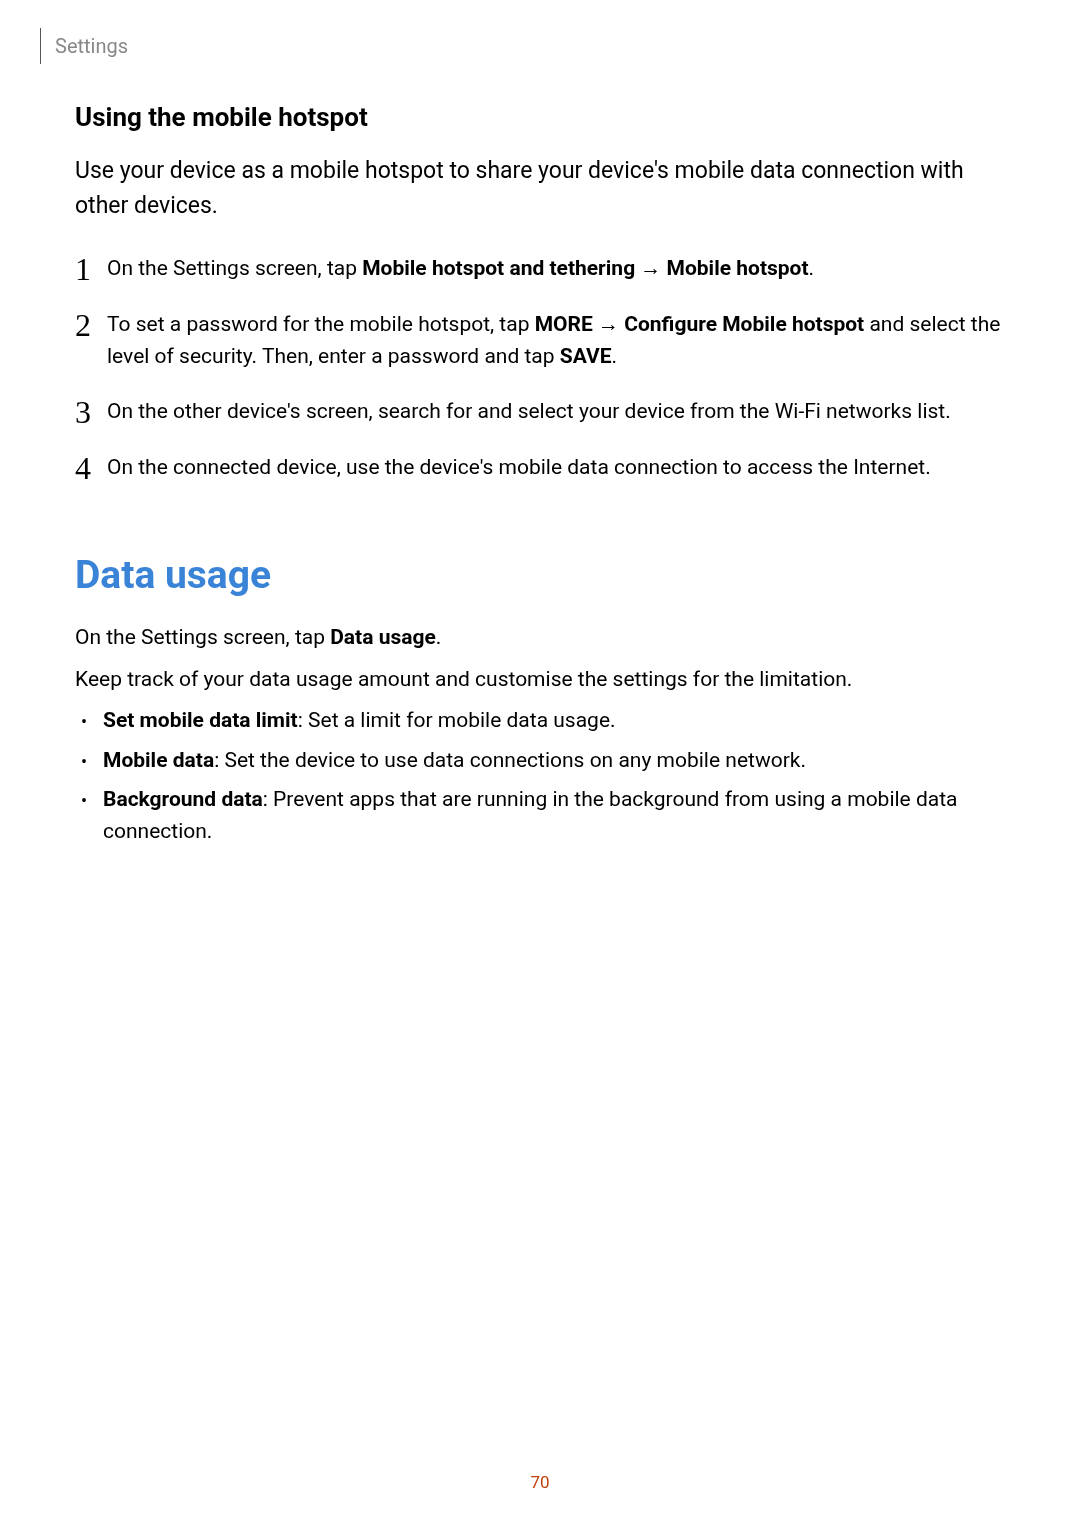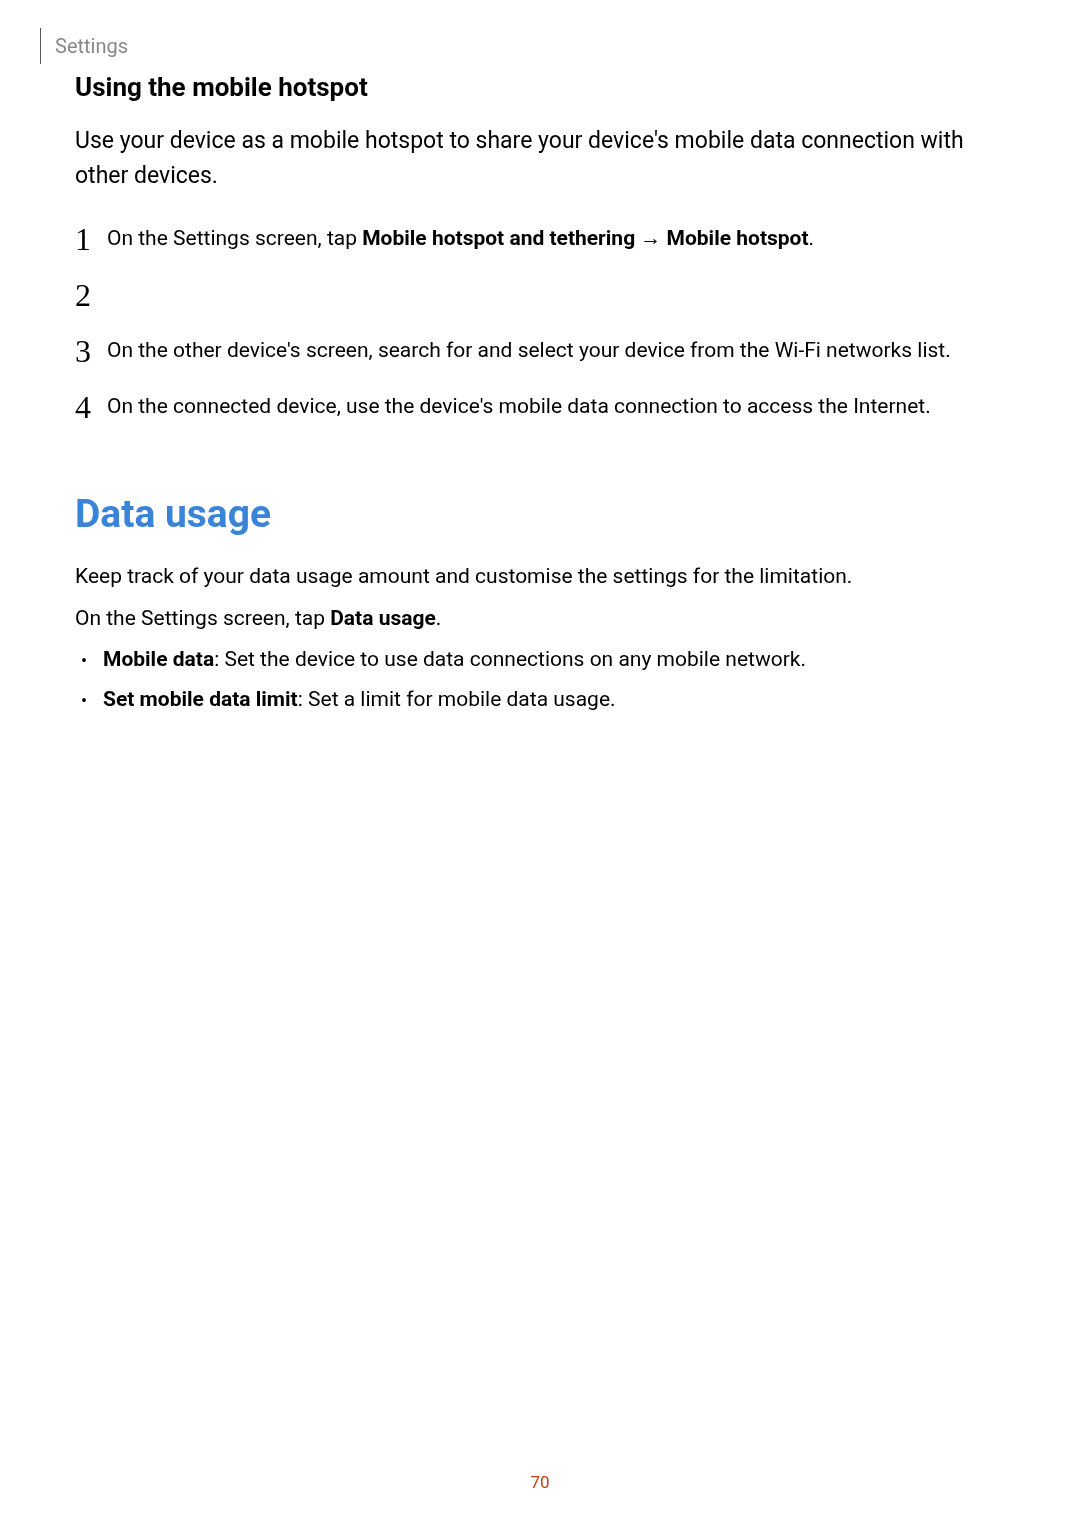--- a/index.html
+++ b/index.html
@@ -27,21 +27,21 @@
       height: 36px;
       background: #555;
       margin-right: 14px;
     }
     .header-text {
       color: #888;
       font-size: 20px;
       font-weight: 400;
     }
     .content {
-      padding: 72px 75px 0 75px;
+      padding: 102px 75px 0 75px;
     }
     .subheading {
       font-size: 26px;
       font-weight: 700;
       margin-bottom: 22px;
     }
     .intro-p {
       font-size: 23px;
       line-height: 1.5;
       margin-bottom: 28px;
@@ -167,52 +167,58 @@
       <div class="step-body">
         <p>
           <span>On the Settings screen, tap </span><span class="bold">Mobile hotspot and tethering</span><span class="arrow"> → </span><span class="bold">Mobile hotspot</span><span>.</span>
         </p>
       </div>
     </div>
 
     <div class="step">
       <div class="step-num">2</div>
       <div class="step-body">
+        <p>
+          <span>To set a password for the mobile hotspot, tap </span><span class="bold">MORE</span><span class="arrow"> → </span><span class="bold">Configure Mobile hotspot</span><span> and select the level of security. Then, enter a password and tap </span><span class="bold">SAVE</span><span>.</span>
+        </p>
       </div>
     </div>
 
     <div class="step">
       <div class="step-num">3</div>
       <div class="step-body">
         <p>On the other device's screen, search for and select your device from the Wi-Fi networks list.</p>
       </div>
     </div>
 
     <div class="step">
       <div class="step-num">4</div>
       <div class="step-body">
         <p>On the connected device, use the device's mobile data connection to access the Internet.</p>
       </div>
     </div>
 
   </div>
 
   <h2 class="section-heading">Data usage</h2>
-
-  <p class="body-p">Keep track of your data usage amount and customise the settings for the limitation.</p>
 
   <p class="body-p">
     <span>On the Settings screen, tap </span><span class="bold">Data usage</span><span>.</span>
   </p>
 
+  <p class="body-p">Keep track of your data usage amount and customise the settings for the limitation.</p>
+
   <ul class="bullet-list">
+    <li class="bullet-item">
+      <span class="bold">Set mobile data limit</span><span>: Set a limit for mobile data usage.</span>
+    </li>
     <li class="bullet-item">
       <span class="bold">Mobile data</span><span>: Set the device to use data connections on any mobile network.</span>
     </li>
     <li class="bullet-item">
-      <span class="bold">Set mobile data limit</span><span>: Set a limit for mobile data usage.</span>
+      <span class="bold">Background data</span><span>: Prevent apps that are running in the background from using a mobile data connection.</span>
     </li>
   </ul>
 
 
 </div>
 
 <div class="page-number">70</div>
 
 </body></html>

